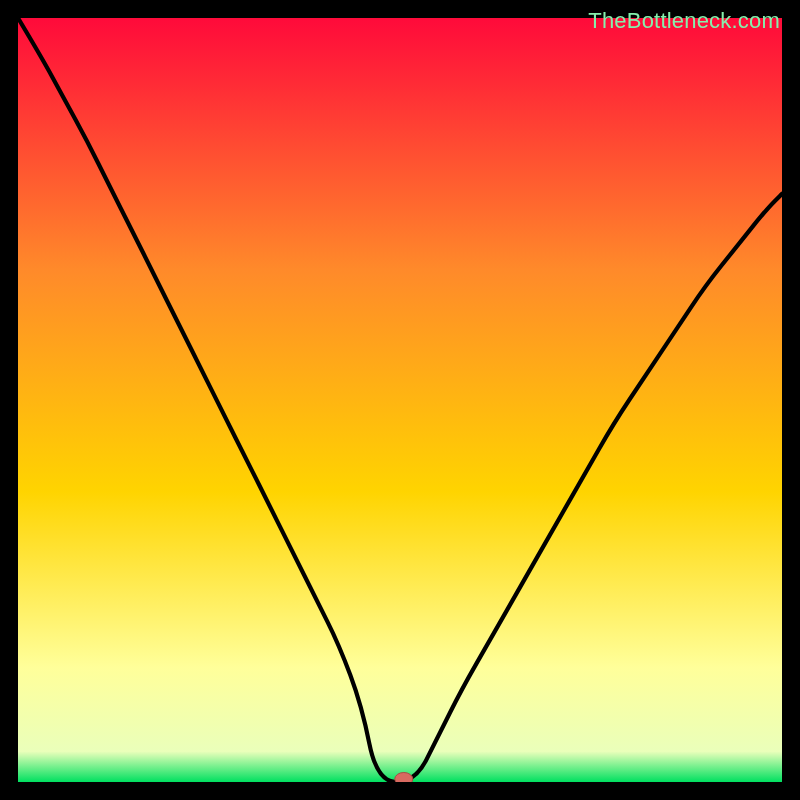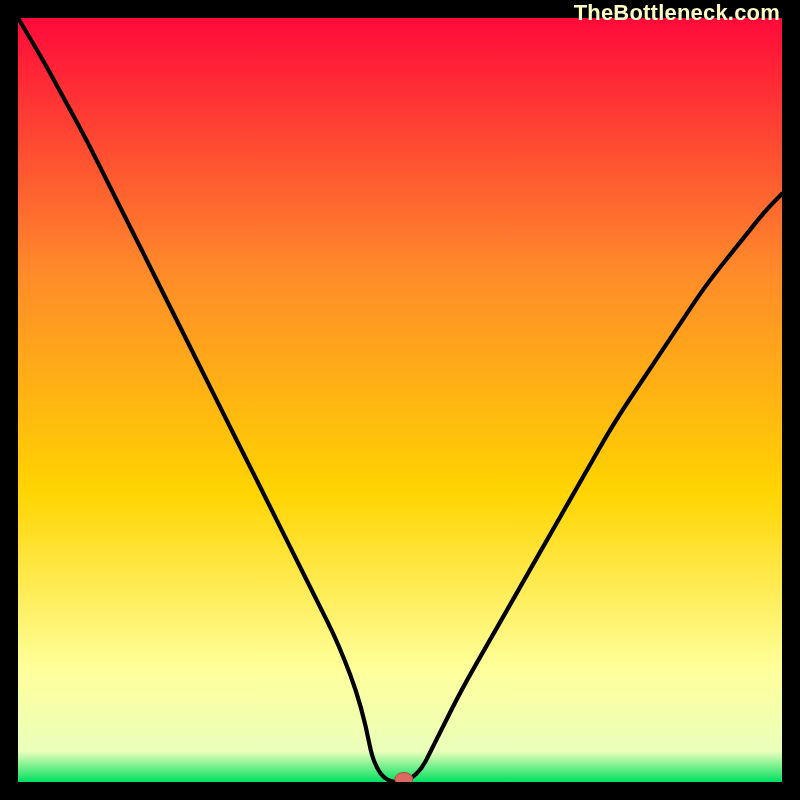--- a/index.html
+++ b/index.html
@@ -21,25 +21,25 @@
   }
   .plot {
     position: absolute;
     left: 0;
     top: 0;
     width: 764px;
     height: 764px;
   }
   .watermark {
     position: absolute;
-    top: 0;
+    top: 8px;
     right: 20px;
-    color: #fef9c3;
+    color: #86efac;
     font-size: 22px;
-    font-weight: 700;
+    font-weight: 400;
     letter-spacing: 0.2px;
   }
 </style>
 </head>
 <body>
 
 <div class="frame">
   <svg class="plot" viewBox="0 0 764 764">
     <defs>
       <linearGradient id="bgGrad" x1="0" y1="0" x2="0" y2="1">

